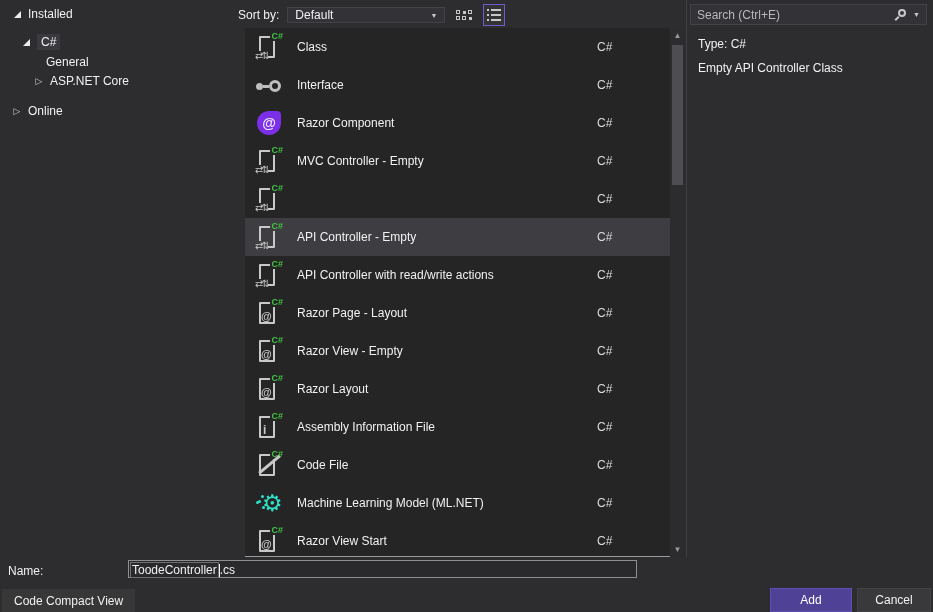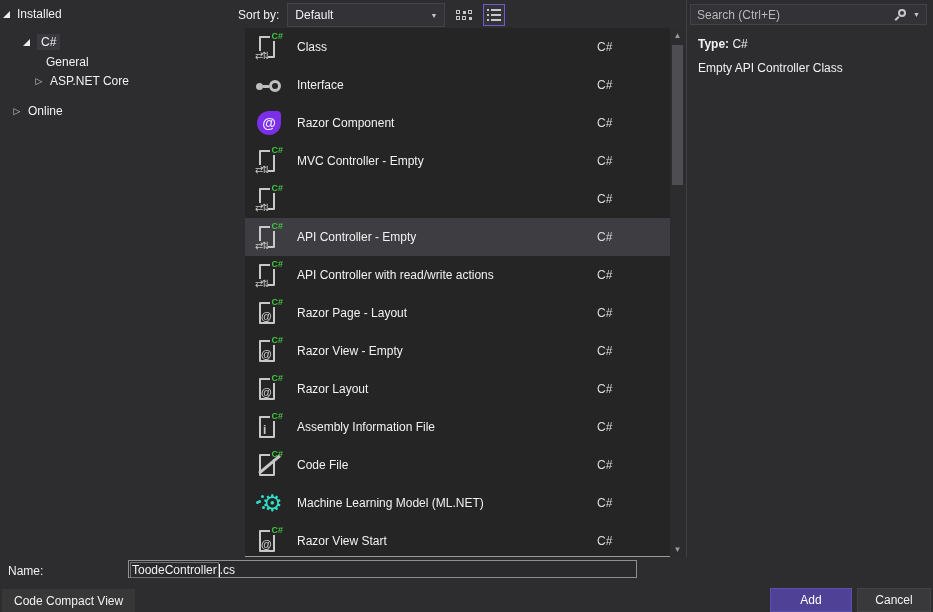--- a/index.html
+++ b/index.html
@@ -13,21 +13,21 @@
   .tree { position:absolute; left:0; top:0; width:245px; height:557px; }
   .tree-row { position:absolute; display:flex; align-items:center; height:18px; cursor:default; }
   .tw { width:12px; display:inline-flex; justify-content:center; margin-right:5px; }
   .tw-exp { width:0; height:0; border-top:7px solid transparent; border-right:7px solid #ECECEC; }
   .tw-col { color:#D0D0D0; font-size:9px; line-height:9px; }
   .tree-label { white-space:nowrap; }
   .tree-label.sel { background:#3A3A3E; padding:1px 4px; }
   
   .sortbar { position:absolute; left:238px; top:3px; height:24px; display:flex; align-items:center; }
   .sort-label { margin-right:8px; }
-  .sort-select { width:158px; height:24px; background:#333337; border:1px solid #434346;
+  .sort-select { width:158px; height:16px; background:#333337; border:1px solid #434346;
     display:flex; align-items:center; justify-content:space-between; padding:3px 7px; cursor:default; }
   .caret { font-size:7px; color:#C8C8C8; }
   .viewbtn { width:22px; height:22px; margin-left:8px; display:flex; align-items:center; justify-content:center;
     background:transparent; border:1px solid transparent; cursor:default; }
   .viewbtn.selected { border-color:var(--accent); background:#333337; }
   .grid-glyph { display:grid; grid-template-columns:repeat(3,4px); grid-gap:2px; }
   .grid-glyph i { width:4px; height:4px; border:1px solid #C8C8C8; }
   .grid-glyph i:nth-child(2), .grid-glyph i:nth-child(6) { border:none; background:#C8C8C8; width:3px; height:3px; margin:1px 0 0 1px; }
   .list-glyph { display:flex; flex-direction:column; gap:3px; }
   .list-glyph i { display:flex; align-items:center; gap:2px; }
@@ -69,21 +69,21 @@
   .sb-thumb { position:absolute; left:2px; top:17px; width:11px; height:140px; background:#4D4D52; cursor:default; }
   
   .right { position:absolute; left:686px; top:0; width:275px; height:557px; border-left:1px solid #3F3F46; }
   .search { position:absolute; left:3px; top:4px; width:237px; height:21px; background:#333337;
     border:1px solid #434346; display:flex; align-items:center; padding:0 6px; cursor:text; }
   .search-placeholder { flex:1; color:#B8B8B8; }
   .mag { position:relative; width:12px; height:12px; margin-right:5px; }
   .mag .lens { position:absolute; right:2px; top:0; width:8px; height:8px; border:2px solid #C8C8C8; border-radius:50%; }
   .mag .handle { position:absolute; left:0px; bottom:0px; width:2px; height:5px; background:#C8C8C8; transform:rotate(45deg); }
   .type-row { position:absolute; left:11px; top:37px; }
-  .type-row b { font-weight:bold; }
+  .type-row b { font-weight:normal; }
   .desc { position:absolute; left:11px; top:61px; }
   
   .bottombar { position:absolute; left:0; top:557px; width:933px; height:55px; }
   .name-label { position:absolute; left:8px; top:7px; }
   .name-input { position:absolute; left:128px; top:3px; width:509px; height:18px; background:#2A2A2C;
     border:1px solid #8E8E8E; display:flex; align-items:flex-end; padding:0 2px; cursor:text; }
   .name-base { outline:1px solid #6E6E6E; padding:0 1px; }
   .text-caret { width:1px; height:13px; background:#F1F1F1; margin-left:1px; }
   .btn { display:flex; align-items:center; justify-content:center; cursor:default; font-size:12px; color:#F1F1F1;
     font-family:"Liberation Sans", sans-serif; }
@@ -91,21 +91,21 @@
   .add-btn { position:absolute; left:770px; top:31px; width:82px; height:24px; background:var(--addbtn);
     border:1px solid #5B50B0; color:#FFFFFF; }
   .cancel-btn { position:absolute; left:857px; top:31px; width:74px; height:24px; background:#39393B; border:1px solid #434346; }
 </style>
 </head>
 <body>
 
 <div id="app" style="--accent: #6C5EC8; --addbtn: #4E4196; --green: #42C242; --razor: #7B2FE8; --teal: #2EE0C8;">
 
   <div class="tree">
-    <div class="tree-row" style="left:0;top:5px;">
+    <div class="tree-row" style="left:11px;top:5px;">
       <span class="tw">
           <span class="tw-exp"></span>
         </span>
       <span class="tree-label">Installed</span>
     </div>
     <div class="tree-row" style="left:20px;top:33px;">
       <span class="tw">
           <span class="tw-exp"></span>
         </span>
       <span class="tree-label sel">C#</span>

